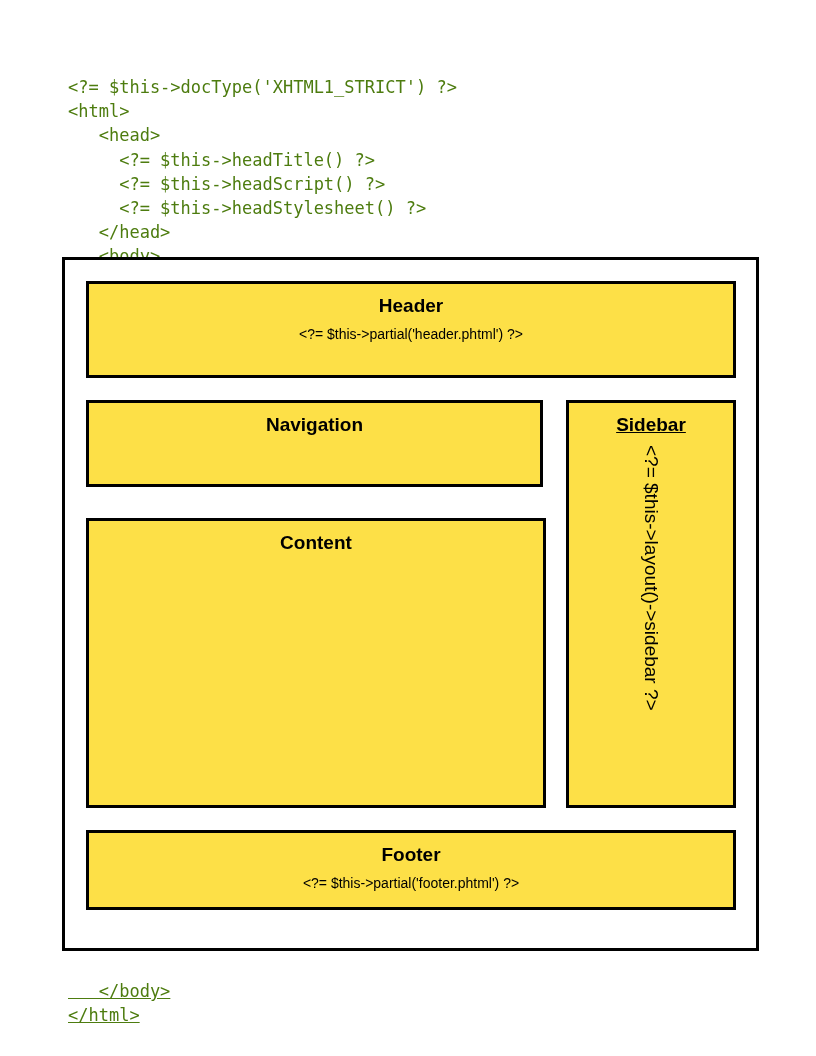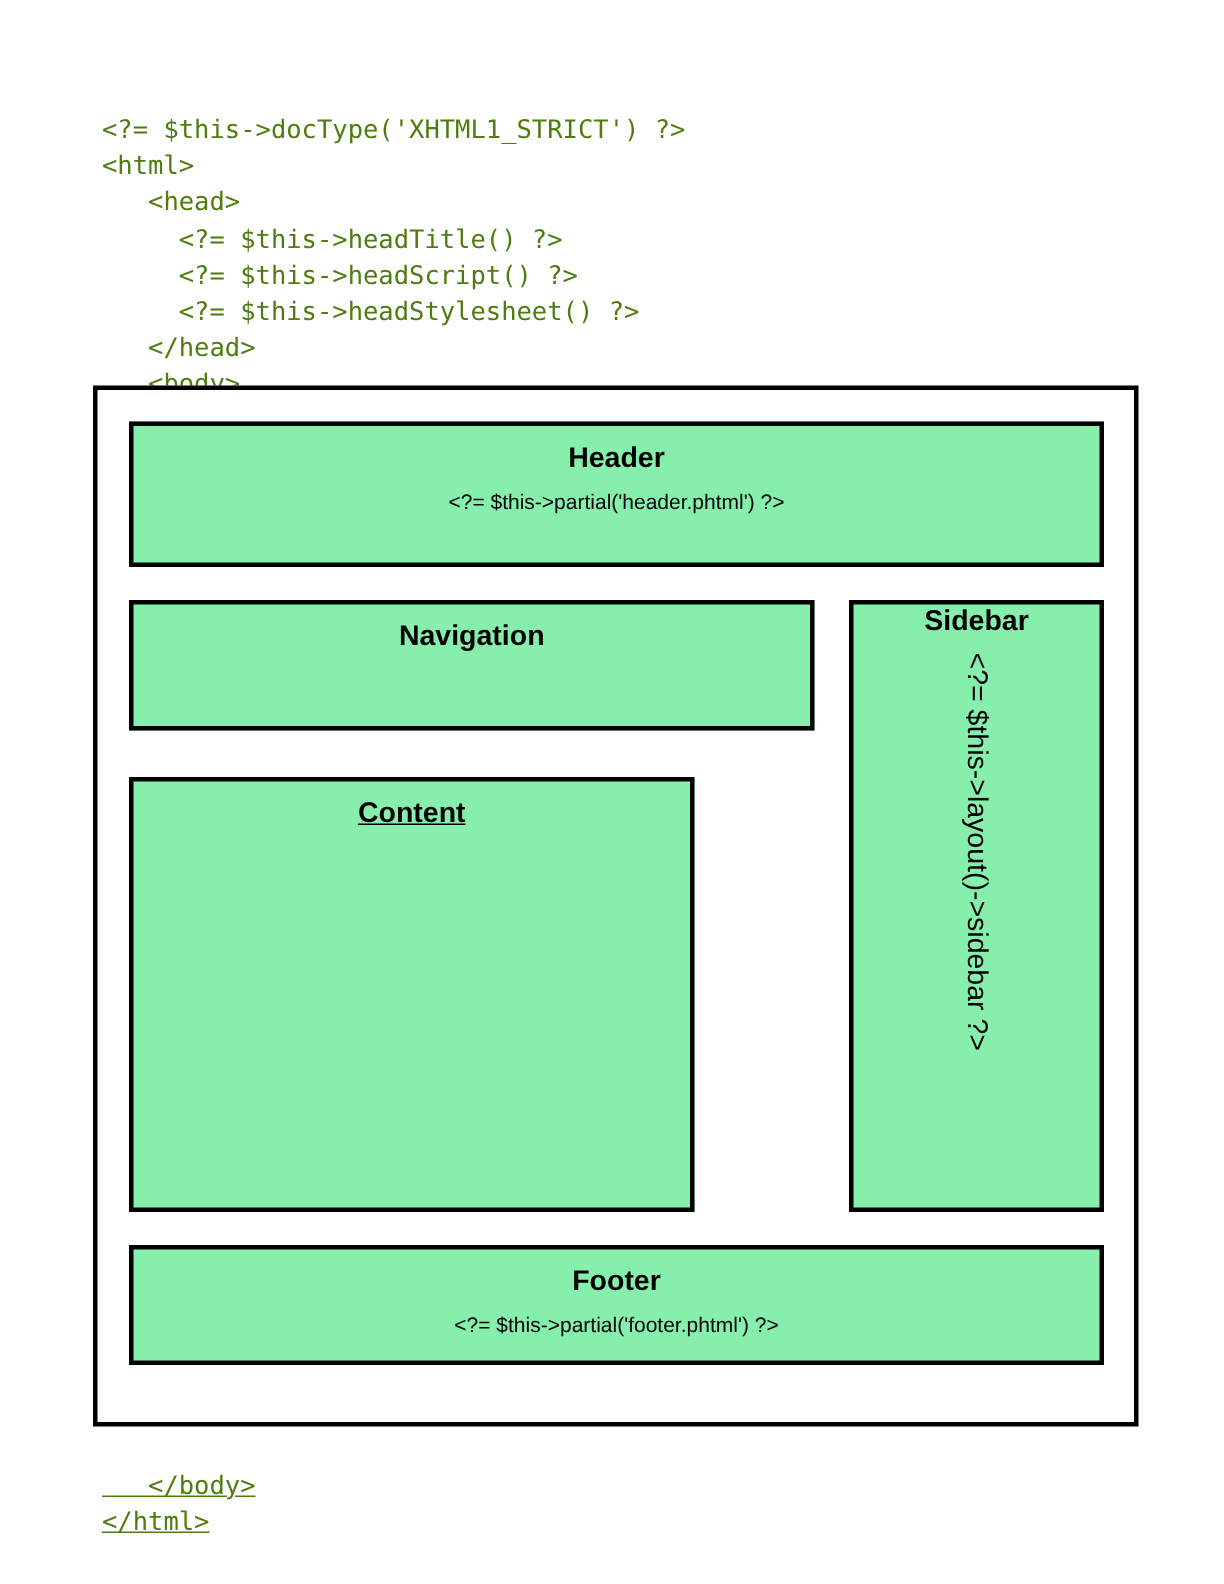--- a/index.html
+++ b/index.html
@@ -38,21 +38,21 @@
     border: 3px solid #000;
     box-sizing: border-box;
     background: #fff;
   }
 
   
   .region {
     position: absolute;
     border: 3px solid #000;
     box-sizing: border-box;
-    background: #86efac;
+    background: #fde047;
   }
   .region-title {
     text-align: center;
     font-size: 19px;
     font-weight: bold;
     margin-top: 10px;
     line-height: 1.25;
   }
   .region-code {
     text-align: center;
@@ -73,40 +73,40 @@
   #region-navigation {
     left: 86px;
     top: 400px;
     width: 457px;
     height: 87px;
   }
   
   #region-content {
     left: 86px;
     top: 518px;
-    width: 377px;
+    width: 460px;
     height: 290px;
-    text-decoration: underline;
   }
   
   #region-footer {
     left: 86px;
     top: 830px;
     width: 650px;
     height: 80px;
   }
   
   #region-sidebar {
     left: 566px;
     top: 400px;
     width: 170px;
     height: 408px;
   }
   #region-sidebar .region-title {
-    margin-top: 0;
+    margin-top: 10px;
+    text-decoration: underline;
   }
   .rot-wrap {
     position: relative;
     width: 100%;
     height: 330px;
     overflow: visible;
   }
   .rot-text {
     position: absolute;
     left: 50%;

